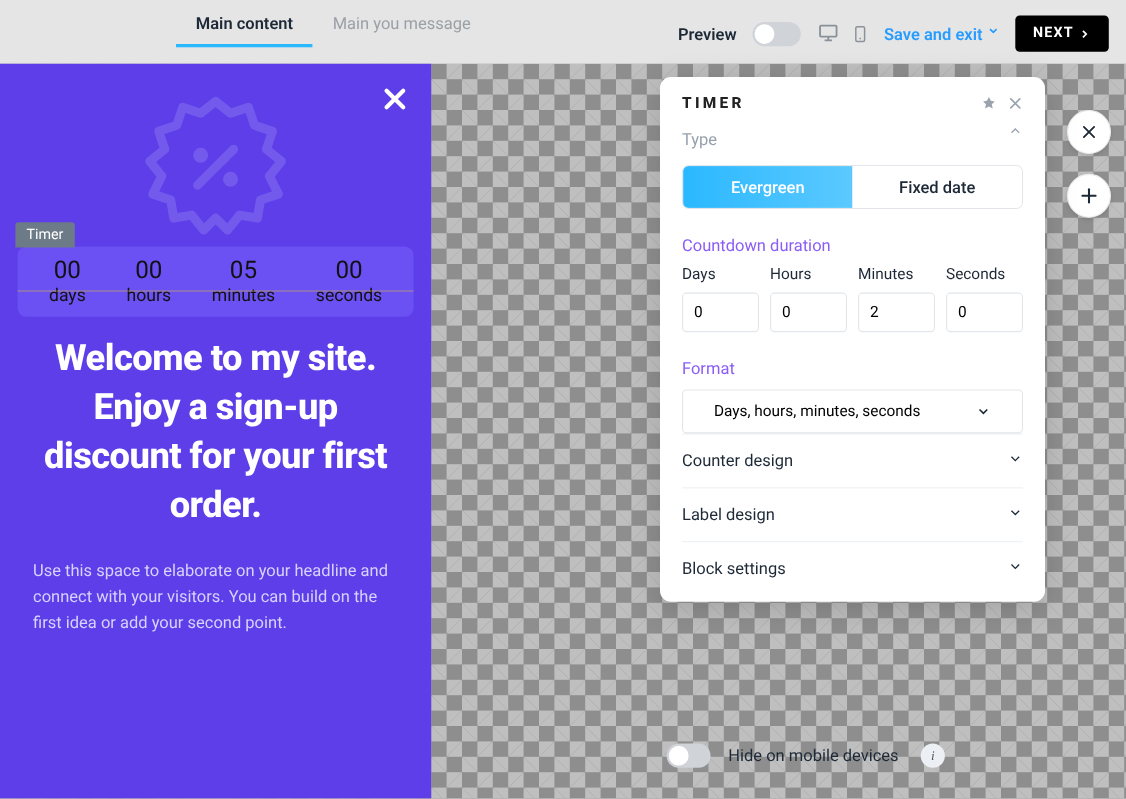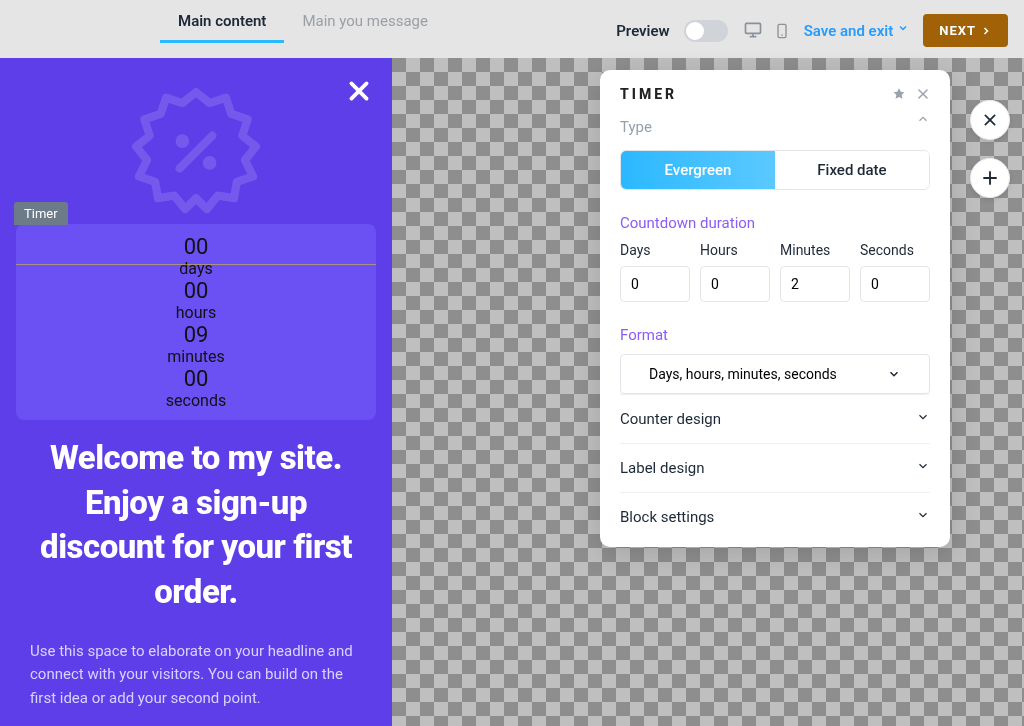--- a/index.html
+++ b/index.html
@@ -9,21 +9,21 @@
     .topbar { height: 58px; background: #e5e5e5; display: flex; align-items: flex-start; padding: 0; }
     .tabs { display: flex; margin-left: 160px; }
     .tab { padding: 12px 18px 10px; font-size: 15px; color: #9aa0a6; cursor: pointer; border-bottom: 3px solid transparent; }
     .tab.active { color: #1d2937; font-weight: 600; border-bottom: 3px solid #2bb8ff; }
     .topbar-right { margin-left: auto; display: flex; align-items: center; gap: 14px; padding-right: 16px; padding-top: 14px; }
     .preview-label { font-size: 15px; font-weight: 600; color: #1d2937; }
     .toggle { width: 44px; height: 22px; border-radius: 11px; background: #d0d3d8; position: relative; }
     .toggle::after { content:""; position:absolute; width:18px; height:18px; border-radius:50%; background:#fff; top:2px; left:2px; }
     .device-icons { display:flex; gap:10px; color:#8a9199; }
     .save-exit { color:#279cff; font-weight:600; font-size:15px; display:flex; align-items:flex-start; gap:4px; }
-    .next-btn { background:#a16207; color:#fff; font-weight:700; letter-spacing:1px; font-size:13px; padding:9px 16px; border-radius:4px; display:flex; align-items:center; gap:4px; }
+    .next-btn { background:#000000; color:#fff; font-weight:700; letter-spacing:1px; font-size:13px; padding:9px 16px; border-radius:4px; display:flex; align-items:center; gap:4px; }
 
     
     .workspace { position:absolute; top:58px; left:0; right:0; bottom:0; display:flex; }
     
     .canvas { flex:1; position:relative; margin-right: 0; }
     .checker { position:absolute; inset:0;
       background-image:
         linear-gradient(45deg,#bfbfbf 25%,transparent 25%),
         linear-gradient(-45deg,#bfbfbf 25%,transparent 25%),
         linear-gradient(45deg,transparent 75%,#bfbfbf 75%),
@@ -33,21 +33,21 @@
       background-color:#8e8e8e;
     }
 
     
     .popup { position:absolute; top:0; left:0; width:392px; height:100%; background:#5d3ee8; padding: 20px 30px; color:#fff; }
     .close-x { position:absolute; top:14px; right:20px; font-size:34px; font-weight:700; color:#fff; }
     .badge-icon { width:136px; height:136px; margin:6px auto 4px; display:block; opacity:.32; }
     .timer-block { position:relative; margin: 0 -14px 16px; border-radius:8px; background:#6b50f4; padding: 6px 0; }
     .timer-tag { position:absolute; top:-22px; left:-2px; background:#6d7a88; color:#fff; font-size:13px; padding:4px 10px; border-radius:3px 3px 0 0; }
     .timer-block::before { content:""; position:absolute; left:0; right:0; top:40px; border-top:1px solid rgba(255,220,0,.45); }
-    .timer-row { display:flex; justify-content:space-around; padding: 4px 10px; flex-direction: column; }
+    .timer-row { display:flex; justify-content:space-around; padding: 4px 10px; }
     .timer-cell { text-align:center; color:#0b1a2b; }
     .timer-val { font-size:22px; font-weight:400; color:#111; }
     .timer-lbl { font-size:16px; color:#111; }
     .headline { font-size:33px; font-weight:800; text-align:center; line-height:1.35; margin: 12px 0 26px; letter-spacing:-.5px; }
     .body-copy { font-size:15px; color:#d8d2ff; line-height:1.55; padding: 0 0; }
 
     
     .right-zone { position:absolute; top:0; right:0; width:430px; height:100%; pointer-events:none; }
     .side-buttons { position:absolute; right:14px; top:42px; display:flex; flex-direction:column; gap:18px; }
     .circle-btn { width:40px; height:40px; border-radius:50%; background:#fff; border:1px solid #e9ecef; display:flex; align-items:center; justify-content:center; box-shadow:0 2px 4px rgba(0,0,0,.1); font-size:20px; color:#333; pointer-events:auto; }
@@ -138,21 +138,21 @@
         <div class="timer-row">
           <div class="timer-cell">
             <div class="timer-val">00</div>
             <div class="timer-lbl">days</div>
           </div>
           <div class="timer-cell">
             <div class="timer-val">00</div>
             <div class="timer-lbl">hours</div>
           </div>
           <div class="timer-cell">
-            <div class="timer-val">09</div>
+            <div class="timer-val">05</div>
             <div class="timer-lbl">minutes</div>
           </div>
           <div class="timer-cell">
             <div class="timer-val">00</div>
             <div class="timer-lbl">seconds</div>
           </div>
         </div>
       </div>
 
       <div class="headline">Welcome to my site. Enjoy a sign-up discount for your first order.</div>
@@ -242,15 +242,20 @@
             </svg>
         </div>
         <div class="accordion">
           <span>Block settings</span>
           <svg width="14" height="14" viewBox="0 0 24 24" fill="none" stroke="#1d2937" stroke-width="2">
               <polyline points="6 9 12 15 18 9"></polyline>
             </svg>
         </div>
       </div>
 
+      <div class="hide-mobile-row">
+        <div class="toggle small"></div>
+        <span class="hm-label">Hide on mobile devices</span>
+        <span class="info-dot">i</span>
+      </div>
     </div>
   </div>
 </div>
 
 </body></html>

